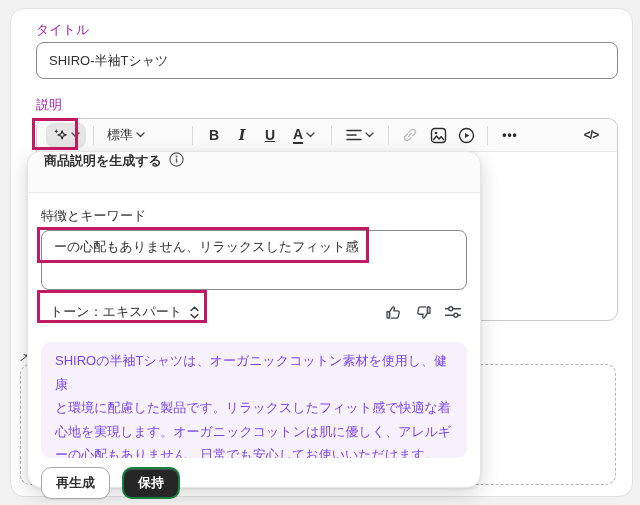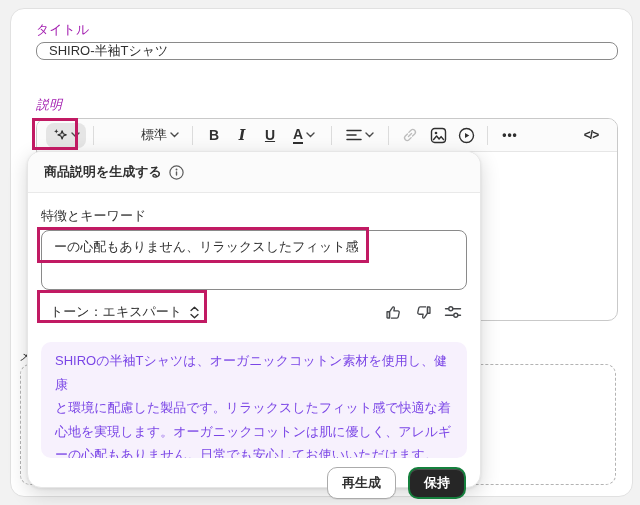--- a/index.html
+++ b/index.html
@@ -11,70 +11,70 @@
   *{margin:0;padding:0;box-sizing:border-box;}
   html,body{background:#f2f2f2;}
   body{font-family:"Liberation Sans","DejaVu Sans",sans-serif;color:#303030;}
   .page{position:relative;width:640px;height:505px;background:#f2f2f2;overflow:hidden;}
 
   .card{position:absolute;left:10px;top:8px;width:623px;height:489px;background:#fff;
         border:1px solid #e1e1e1;border-radius:14px;}
 
   .field-label{position:absolute;left:25px;font-size:13px;color:#a21caf;}
   .title-label{top:12px;}
-  .desc-label{top:87px;font-style:italic;}
-
-  .title-input{position:absolute;left:25px;top:33px;width:582px;height:18px;
+  .desc-label{top:87px;}
+
+  .title-input{position:absolute;left:25px;top:33px;width:582px;height:37px;
         border:1px solid #8a8a8a;border-radius:8px;padding:0 12px;font-size:13px;
         color:#303030;background:#fff;font-family:inherit;outline:none;}
 
   .editor{position:absolute;left:25px;top:109px;width:582px;height:203px;
         border:1px solid #c9c9c9;border-radius:10px;background:#fff;overflow:hidden;}
   .toolbar{height:33px;background:#fbfbfb;border-bottom:1px solid #e6e6e6;
         display:flex;align-items:center;padding:0 9px;}
   .tb-btn{display:flex;align-items:center;justify-content:center;height:25px;
         border:none;background:transparent;border-radius:8px;cursor:pointer;
         color:#303030;font-size:14px;gap:3px;padding:0;font-family:inherit;}
   .tb-btn.magic{width:40px;background:#e5e5e5;}
   .tb-sep{width:1px;height:19px;background:#dcdcdc;margin:0 7px;flex:0 0 auto;}
-  .style-select{width:84px;justify-content:flex-end;padding:0 6px;font-size:13px;}
+  .style-select{width:84px;justify-content:flex-start;padding:0 6px;font-size:13px;}
   .tb-letter{width:28px;font-weight:bold;}
   .tb-letter.italic{font-family:"DejaVu Serif","Liberation Serif",serif;font-style:italic;font-weight:600;}
   .tb-letter.underline span{text-decoration:underline;}
   .tb-color{width:40px;}
   .tb-color .a-glyph{font-weight:bold;border-bottom:2px solid #303030;line-height:15px;}
   .tb-icon{width:28px;}
   .tb-more{width:30px;font-weight:bold;letter-spacing:1px;font-size:12px;}
   .tb-spacer{flex:1;}
   .tb-code{width:34px;font-size:12px;font-weight:bold;letter-spacing:-1px;}
 
   .media-label{position:absolute;left:8px;top:338px;font-size:13px;color:#303030;}
   .media-dropzone{position:absolute;left:9px;top:355px;width:596px;height:121px;
         border:1px dashed #b3b3b3;border-radius:10px;background:#fff;}
 
   .popup{position:absolute;left:27px;top:151px;width:454px;height:337px;background:#fff;
         border:1px solid #e6e6e6;border-radius:14px;z-index:10;
         box-shadow:0 6px 20px rgba(0,0,0,.16),0 1px 3px rgba(0,0,0,.08);}
-  .popup-header{height:41px;display:flex;align-items:center;gap:7px;padding:0 16px;
+  .popup-header{height:41px;display:flex;gap:7px;padding:0 16px;
         background:#fbfbfb;border-bottom:1px solid #e9e9e9;border-radius:13px 13px 0 0;}
   .popup-title{font-size:13px;font-weight:bold;color:#303030;}
   .popup-body{padding:14px 13px 0 13px;}
   .kw-label{font-size:13px;color:#303030;margin-bottom:5px;}
   .kw-box{height:60px;border:1px solid #8a8a8a;border-radius:8px;padding:7px 12px;
         font-size:13px;color:#303030;background:#fff;cursor:text;}
   .tone-row{margin-top:6px;height:32px;display:flex;align-items:center;justify-content:space-between;gap:16px;}
   .tone-btn{display:flex;align-items:center;gap:7px;height:32px;padding:0 9px;border:none;
         background:transparent;font-size:13px;color:#303030;cursor:pointer;font-family:inherit;}
   .feedback{display:flex;align-items:center;gap:6px;padding-right:2px;}
   .icon-btn{width:24px;height:24px;display:flex;align-items:center;justify-content:center;
         border:none;background:transparent;cursor:pointer;border-radius:6px;}
   .result{margin-top:14px;height:116px;background:var(--magic-bg);border-radius:10px;
         padding:7px 14px;font-size:13px;line-height:23.5px;color:var(--magic-text);
         white-space:pre-line;overflow:hidden;}
-  .popup-footer{margin-top:9px;display:flex;justify-content:flex-end;gap:12px;padding-right:1px;}
+  .popup-footer{margin-top:9px;display:flex;gap:12px;padding-right:1px;}
   .btn{height:32px;border-radius:10px;font-size:13px;font-weight:bold;cursor:pointer;
         padding:0 14px;font-family:inherit;}
   .btn-secondary{background:#fff;border:1px solid #ababab;color:#303030;
         box-shadow:0 1px 0 rgba(0,0,0,.06);}
   .btn-primary{background:var(--accent-dark);border:2px solid #15803d;color:#fff;
         box-shadow:inset 0 1px 0 rgba(255,255,255,.18);}
 
   .annot{position:absolute;border:3px solid var(--annotation);pointer-events:none;z-index:50;}
   .annot-magic{left:32px;top:118px;width:46px;height:32px;}
   .annot-keywords{left:37px;top:227px;width:332px;height:36px;}

